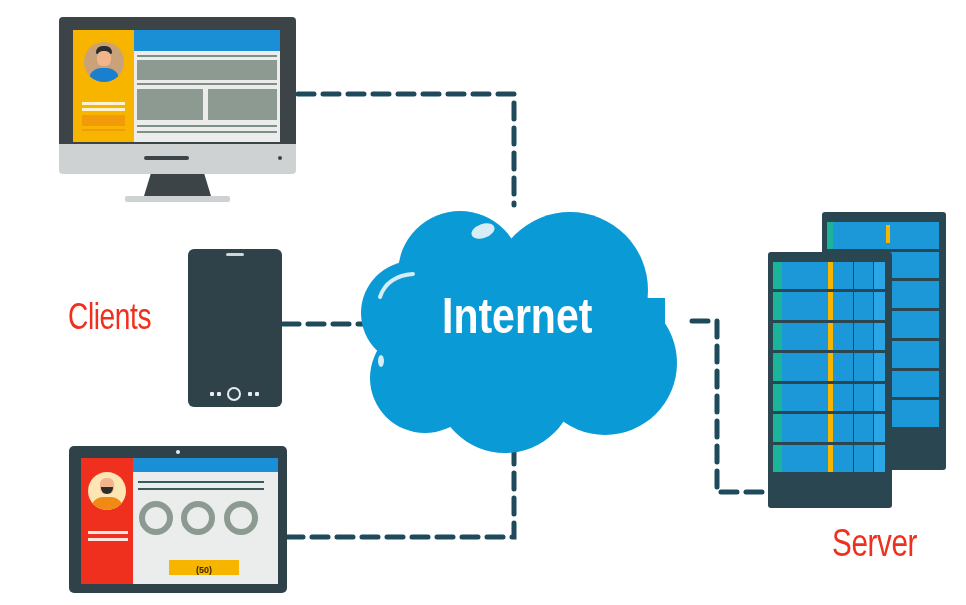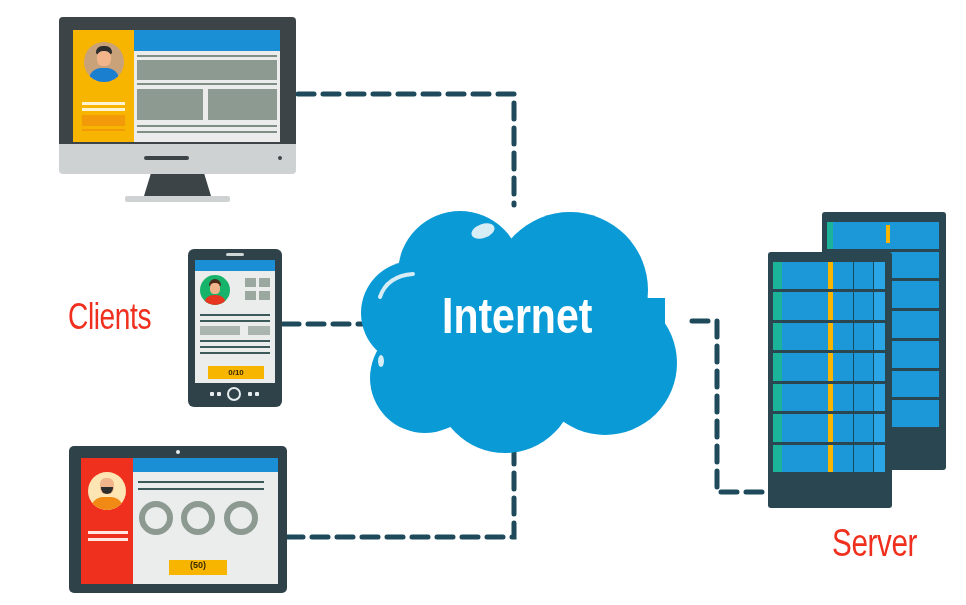--- a/index.html
+++ b/index.html
@@ -48,42 +48,20 @@
     <div class="abs" style="left:64px;top:53px;width:140px;height:2px;background:#7e8f86;"></div>
     <div class="abs" style="left:64px;top:59px;width:66px;height:31px;background:#8c9a92;"></div>
     <div class="abs" style="left:135px;top:59px;width:69px;height:31px;background:#8c9a92;"></div>
     <div class="abs" style="left:64px;top:95px;width:140px;height:2px;background:#7e8f86;"></div>
     <div class="abs" style="left:64px;top:101px;width:140px;height:2px;background:#7e8f86;"></div>
   </div>
 </div>
 
 <div class="abs" style="left:188px;top:249px;width:94px;height:158px;background:#2f4249;border-radius:6px;">
   <div class="abs" style="left:38px;top:4px;width:18px;height:3px;background:#cfd6d8;border-radius:2px;"></div>
-  <div class="abs" style="left:7px;top:11px;width:80px;height:123px;background:#ebedec;">
-    <div class="abs" style="left:0;top:0;width:80px;height:11px;background:#1b8fd6;"></div>
-    <div class="abs" style="left:5px;top:15px;width:30px;height:30px;border-radius:50%;background:#17b36b;overflow:hidden;">
-      <div class="abs" style="left:9px;top:4px;width:12px;height:7px;background:#4a2a1a;border-radius:6px 6px 1px 1px;"></div>
-      <div class="abs" style="left:10px;top:8px;width:10px;height:11px;background:#f2b48a;border-radius:40%;"></div>
-      <div class="abs" style="left:4px;top:20px;width:22px;height:12px;background:#e83520;border-radius:9px 9px 0 0;"></div>
-    </div>
-    <div class="abs" style="left:50px;top:18px;width:11px;height:9px;background:#9aa8a0;"></div>
-    <div class="abs" style="left:64px;top:18px;width:11px;height:9px;background:#9aa8a0;"></div>
-    <div class="abs" style="left:50px;top:31px;width:11px;height:9px;background:#9aa8a0;"></div>
-    <div class="abs" style="left:64px;top:31px;width:11px;height:9px;background:#9aa8a0;"></div>
-    <div class="abs" style="left:5px;top:54px;width:70px;height:2px;background:#3d5a5a;"></div>
-    <div class="abs" style="left:5px;top:60px;width:70px;height:2px;background:#3d5a5a;"></div>
-    <div class="abs" style="left:5px;top:66px;width:40px;height:9px;background:#a9b5ae;"></div>
-    <div class="abs" style="left:53px;top:66px;width:22px;height:9px;background:#a9b5ae;"></div>
-    <div class="abs" style="left:5px;top:80px;width:70px;height:2px;background:#3d5a5a;"></div>
-    <div class="abs" style="left:5px;top:86px;width:70px;height:2px;background:#3d5a5a;"></div>
-    <div class="abs" style="left:5px;top:92px;width:70px;height:2px;background:#3d5a5a;"></div>
-    <div class="abs" style="left:13px;top:106px;width:56px;height:13px;background:#f7b500;display:flex;align-items:center;justify-content:center;">
-      <span style="font-size:8px;font-weight:bold;color:#3a2a00;">0/10</span>
-    </div>
-  </div>
   <div class="abs" style="left:39px;top:138px;width:14px;height:14px;border:2px solid #e8eef0;border-radius:50%;box-sizing:border-box;"></div>
   <div class="abs" style="left:22px;top:143px;width:4px;height:4px;background:#e8eef0;border-radius:1px;"></div>
   <div class="abs" style="left:29px;top:143px;width:4px;height:4px;background:#e8eef0;border-radius:1px;"></div>
   <div class="abs" style="left:60px;top:143px;width:4px;height:4px;background:#e8eef0;border-radius:1px;"></div>
   <div class="abs" style="left:67px;top:143px;width:4px;height:4px;background:#e8eef0;border-radius:1px;"></div>
 </div>
 
 <div class="abs" style="left:69px;top:446px;width:218px;height:147px;background:#2f4249;border-radius:5px;">
   <div class="abs" style="left:107px;top:4px;width:4px;height:4px;background:#e8eef0;border-radius:50%;"></div>
   <div class="abs" style="left:12px;top:12px;width:197px;height:126px;background:#ebedec;">
@@ -95,21 +73,21 @@
       </div>
       <div class="abs" style="left:7px;top:73px;width:40px;height:3px;background:#ffe6e0;"></div>
       <div class="abs" style="left:7px;top:80px;width:40px;height:3px;background:#ffe6e0;"></div>
     </div>
     <div class="abs" style="left:52px;top:0;width:145px;height:14px;background:#1b8fd6;"></div>
     <div class="abs" style="left:57px;top:23px;width:126px;height:2px;background:#3d5a5a;"></div>
     <div class="abs" style="left:57px;top:30px;width:126px;height:2px;background:#3d5a5a;"></div>
     <div class="abs" style="left:58px;top:43px;width:34px;height:34px;border:6px solid #8c9a92;border-radius:50%;box-sizing:border-box;"></div>
     <div class="abs" style="left:100px;top:43px;width:34px;height:34px;border:6px solid #8c9a92;border-radius:50%;box-sizing:border-box;"></div>
     <div class="abs" style="left:143px;top:43px;width:34px;height:34px;border:6px solid #8c9a92;border-radius:50%;box-sizing:border-box;"></div>
-    <div class="abs" style="left:88px;top:102px;width:58px;height:15px;background:#f7b500;display:flex;align-items:flex-start;justify-content:center;">
+    <div class="abs" style="left:88px;top:102px;width:70px;height:15px;background:#f7b500;display:flex;align-items:flex-end;justify-content:center;">
       <span style="font-size:9px;font-weight:bold;color:#3a2a00;">(50)</span>
     </div>
   </div>
 </div>
 
 <div class="abs label-red" style="left:68px;top:296px;font-size:36px;transform:scaleX(0.78);transform-origin:left top;">Clients</div>
 
 <svg class="abs" style="left:355px;top:198px;" width="340" height="260" viewBox="0 0 340 260">
   <g fill="#0a9ad6">
     <circle cx="105" cy="75" r="62"></circle>

